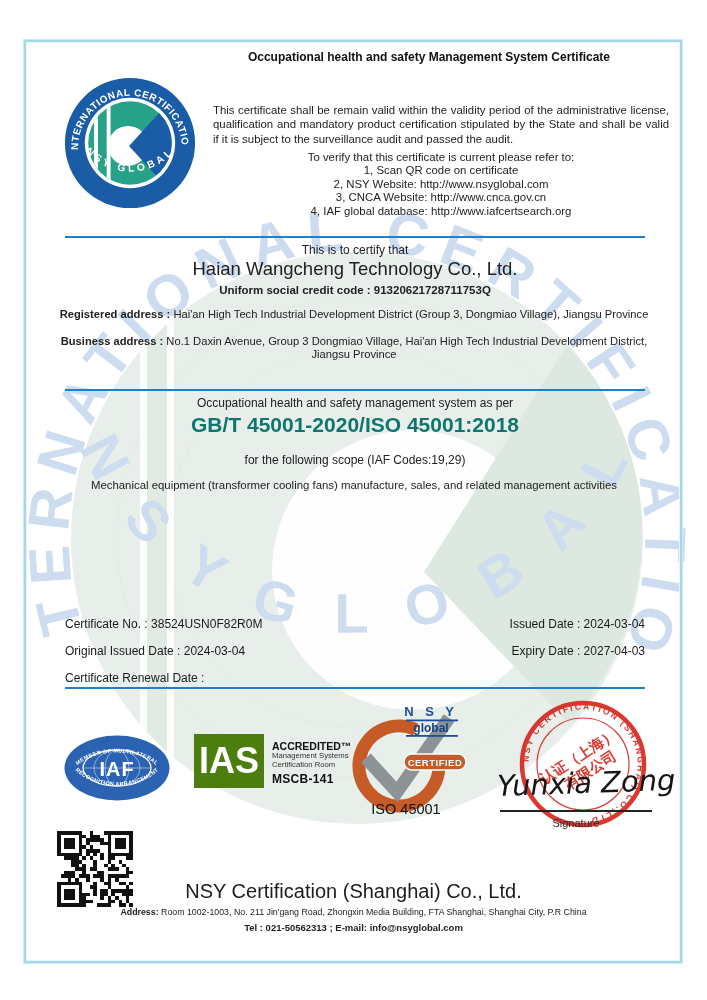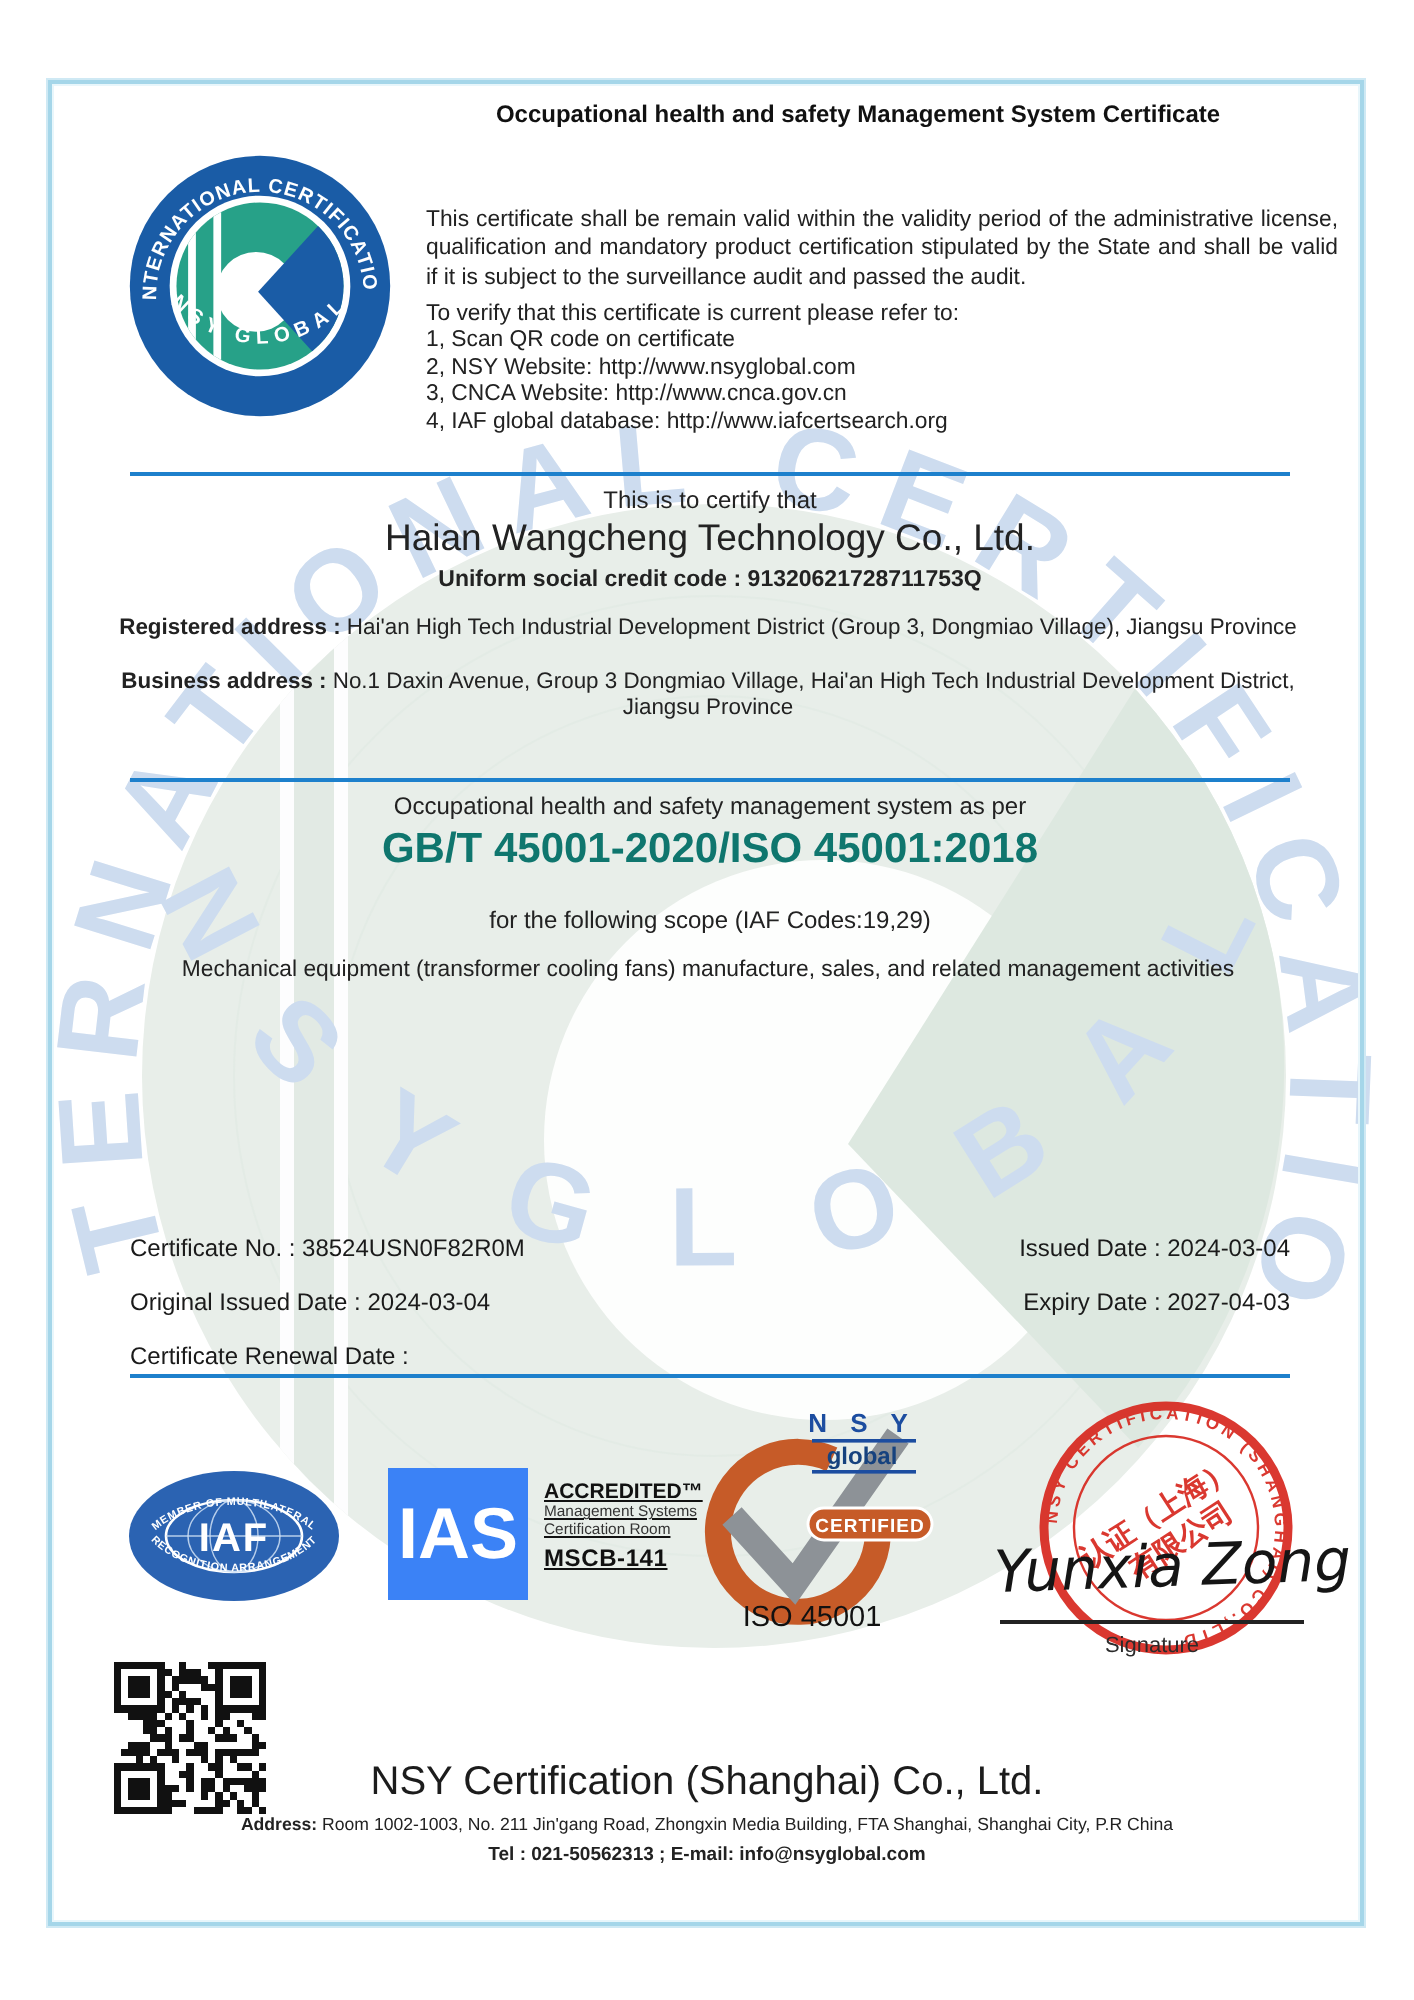--- a/index.html
+++ b/index.html
@@ -7,38 +7,38 @@
         font-family:"Liberation Sans","DejaVu Sans",sans-serif;color:#1a1a1a;}
   .frame{position:absolute;left:24px;top:40px;width:654px;height:919px;
          border:2px solid #a5d6e9;box-shadow:0 0 0 1px #cfe9f4, inset 0 0 0 1px #e8f6fb;}
   .abs{position:absolute;}
   .ctr{text-align:center;}
   .wm{position:absolute;left:0;top:0;z-index:0;}
   .content{position:absolute;left:0;top:0;width:707px;height:1000px;z-index:1;}
 
   .title{left:198px;top:50px;width:462px;font-size:12px;font-weight:700;color:#111;}
   .intro{left:213px;top:103px;width:456px;font-size:11.4px;line-height:1.27;text-align:justify;color:#222;}
-  .verify{left:213px;top:151px;width:456px;font-size:11.4px;line-height:1.18;color:#222;}
+  .verify{left:213px;top:151px;width:456px;font-size:11.4px;line-height:1.18;color:#222;text-align:center;}
 
   .hr{height:2px;background:#1d80cc;left:65px;width:580px;}
   .lead{left:65px;width:580px;font-size:12px;color:#222;}
   .company{left:45px;top:258px;width:620px;font-size:18.5px;color:#222;}
   .code{left:65px;top:284px;width:580px;font-size:11.5px;font-weight:600;color:#222;}
   .addr{left:59px;width:590px;font-size:11.2px;line-height:1.2;color:#222;}
   .addr b{font-weight:700;}
   .stdcode{left:65px;top:413px;width:580px;font-size:21px;font-weight:700;color:#0f766e;}
   .scope{left:61px;top:479px;width:586px;font-size:11.4px;color:#222;}
   .det{font-size:12px;color:#1a1a1a;}
   .det-l{left:65px;width:330px;}
   .det-r{left:405px;width:240px;text-align:right;}
 
-  .ias-box{left:194px;top:734px;width:70px;height:66px;background:#3b82f6;display:flex;
+  .ias-box{left:194px;top:734px;width:70px;height:54px;background:#4d7c0f;display:flex;
            align-items:center;justify-content:center;}
   .ias-box span{color:#fff;font-size:36px;font-weight:700;letter-spacing:0px;}
-  .acc{left:272px;top:740px;width:110px;color:#111;line-height:1.15;text-decoration:underline;}
+  .acc{left:272px;top:740px;width:110px;color:#111;line-height:1.15;}
   .acc .a1{font-size:10.5px;font-weight:700;}
   .acc .a2{font-size:7.7px;color:#333;}
   .acc .a3{font-size:12px;font-weight:700;margin-top:3px;letter-spacing:.3px;}
   .iso{left:351px;top:801px;width:110px;font-size:14.5px;color:#111;text-align:center;}
 
   .signame{left:497px;top:766px;width:175px;font-size:29px;font-style:italic;color:#151515;
            transform:rotate(-2deg);white-space:nowrap;z-index:3;font-family:"DejaVu Sans",sans-serif;}
   .sigline{left:500px;top:810px;width:152px;height:1.5px;background:#222;z-index:3;}
   .siglabel{left:520px;top:817px;width:112px;font-size:11px;color:#2b2b2b;z-index:3;}
 

